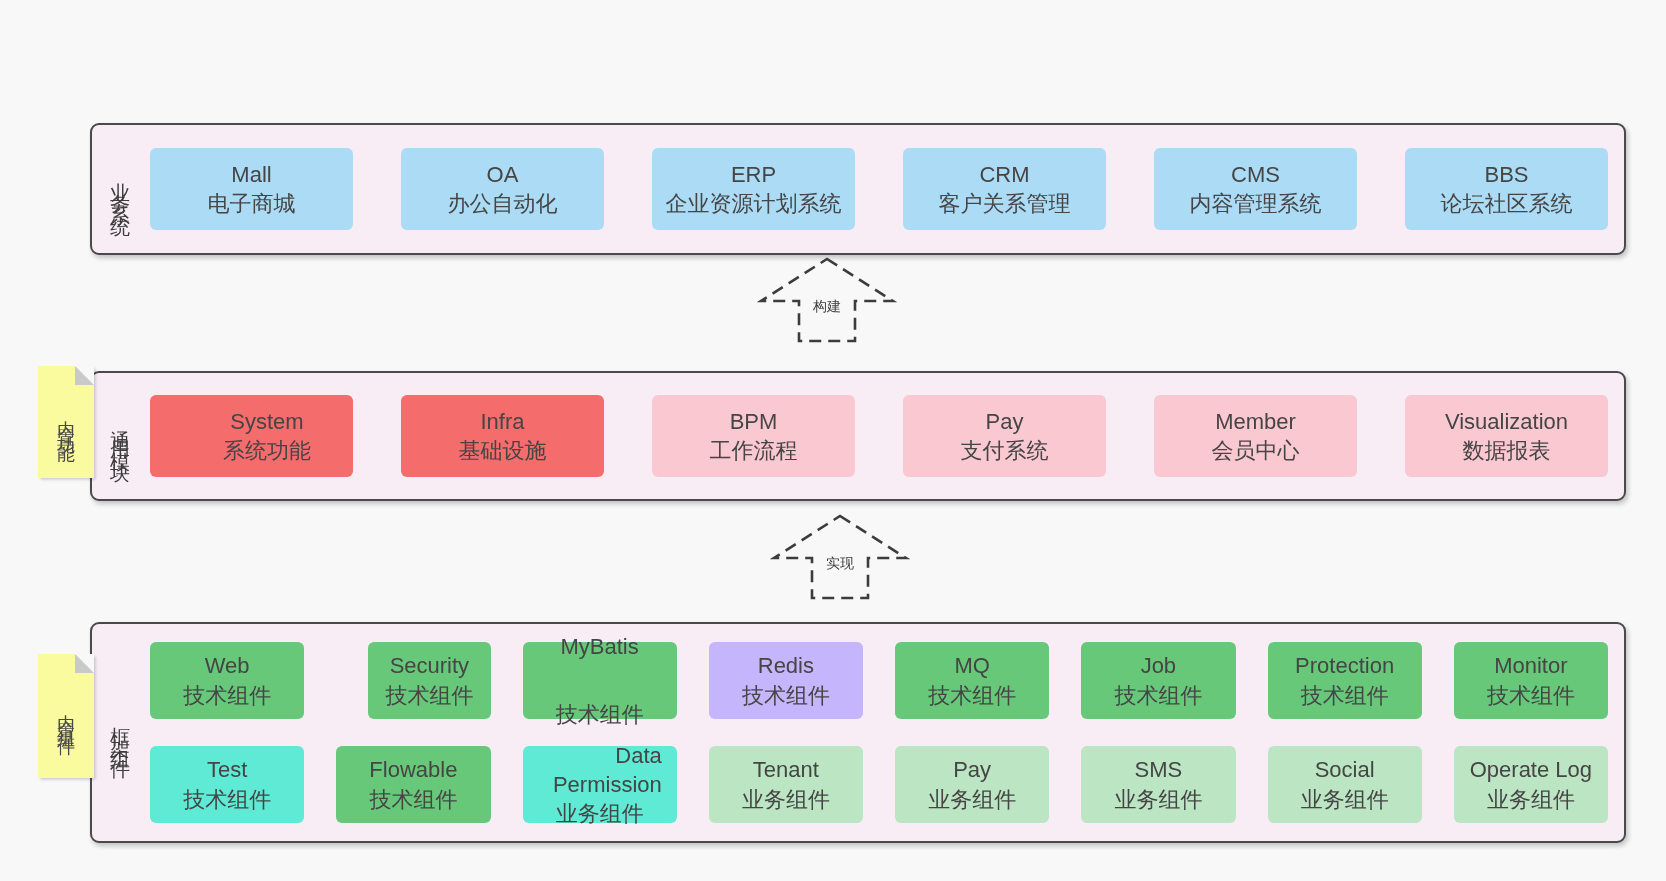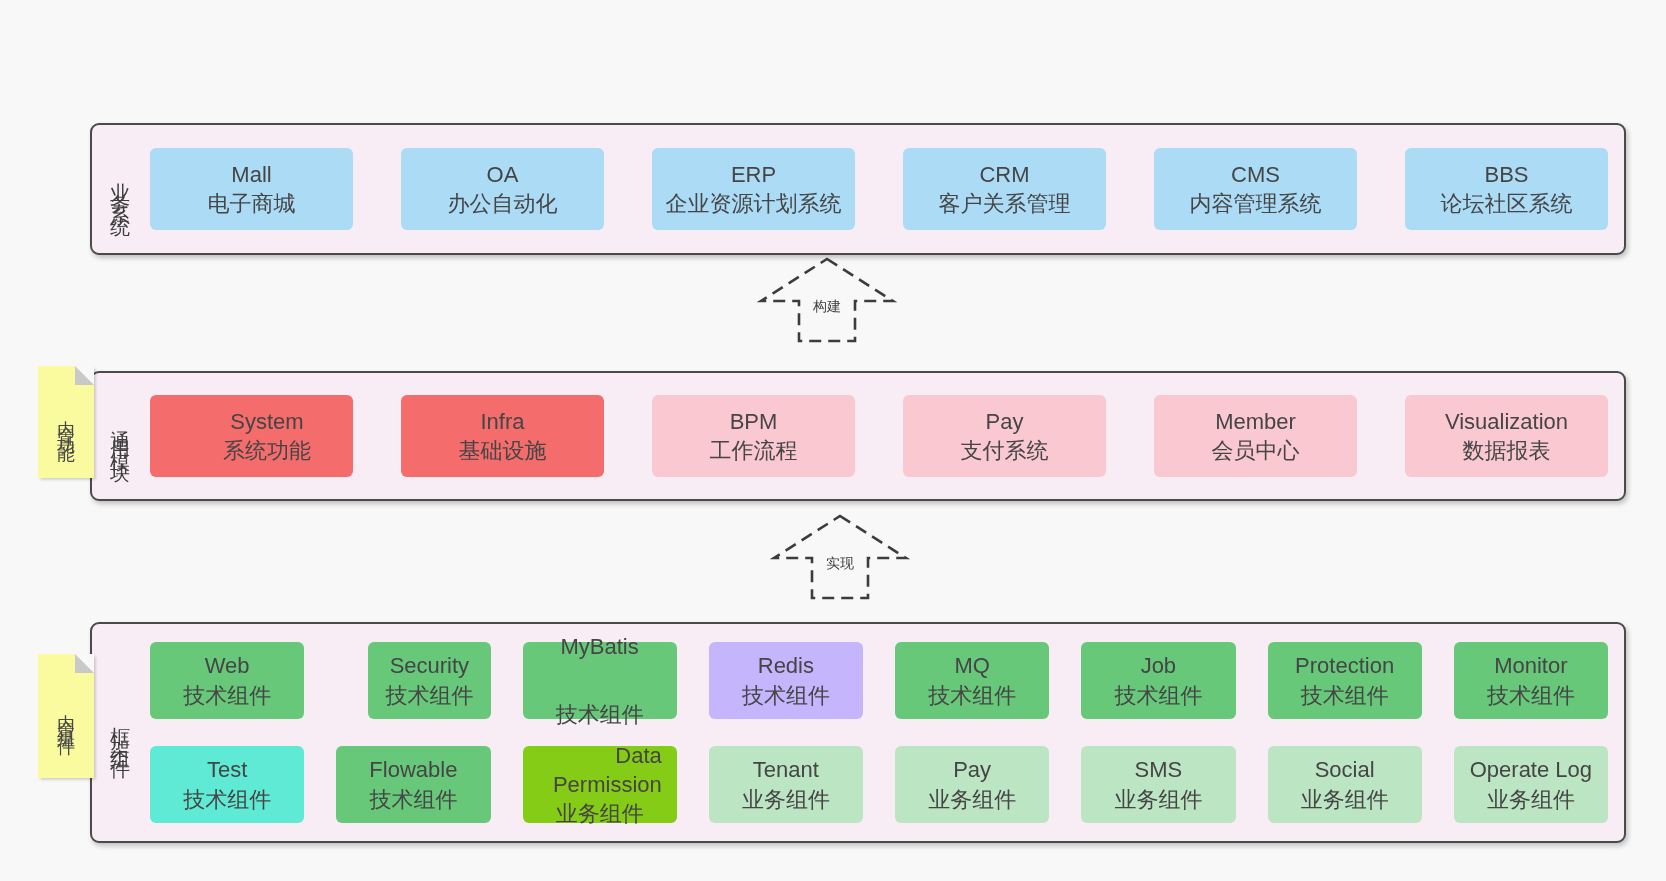--- a/index.html
+++ b/index.html
@@ -188,21 +188,21 @@
           <div class="box-desc">技术组件</div>
         </div>
         <div class="box" style="background: #5eead4;">
           <div class="box-name">Test</div>
           <div class="box-desc">技术组件</div>
         </div>
         <div class="box" style="background: rgb(103, 200, 122);">
           <div class="box-name">Flowable</div>
           <div class="box-desc">技术组件</div>
         </div>
-        <div class="box" style="background: #84cc16;">
+        <div class="box" style="background: #5eead4;">
           <div class="box-name">Data Permission</div>
           <div class="box-desc">业务组件</div>
         </div>
         <div class="box" style="background: rgb(188, 229, 195);">
           <div class="box-name">Tenant</div>
           <div class="box-desc">业务组件</div>
         </div>
         <div class="box" style="background: rgb(188, 229, 195);">
           <div class="box-name">Pay</div>
           <div class="box-desc">业务组件</div>

